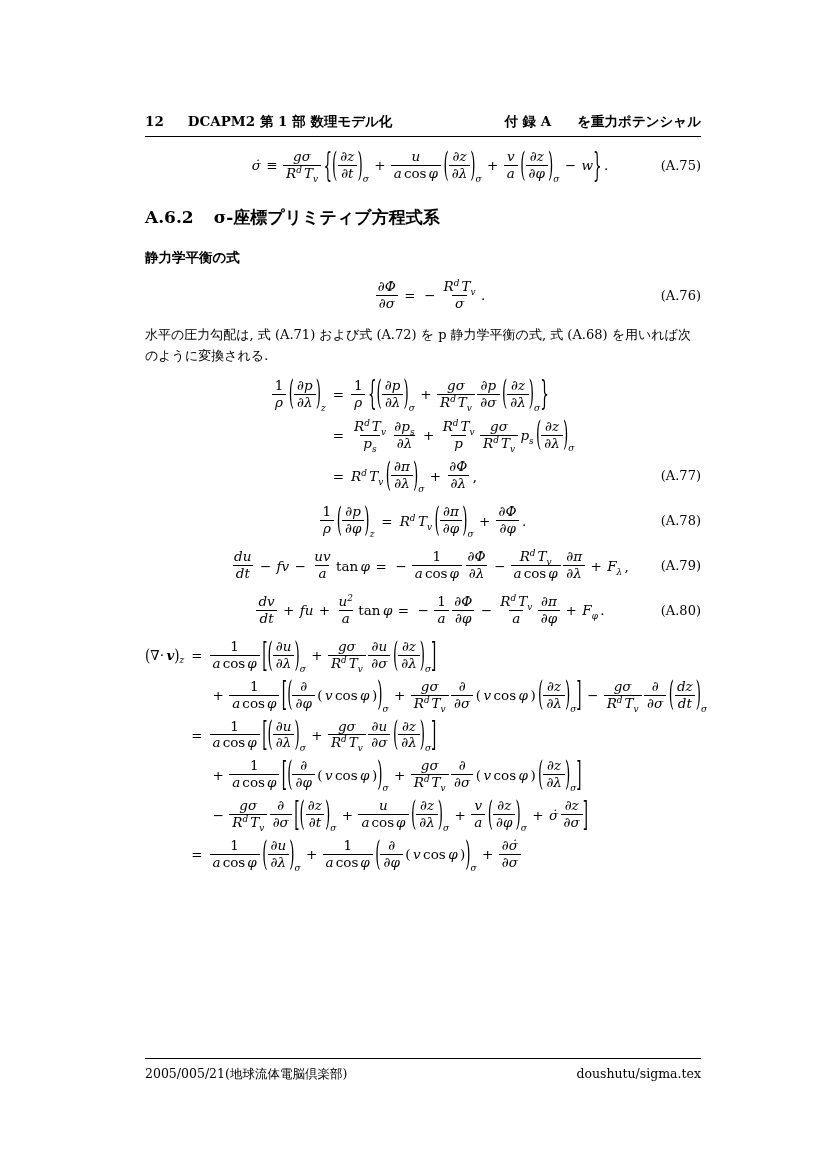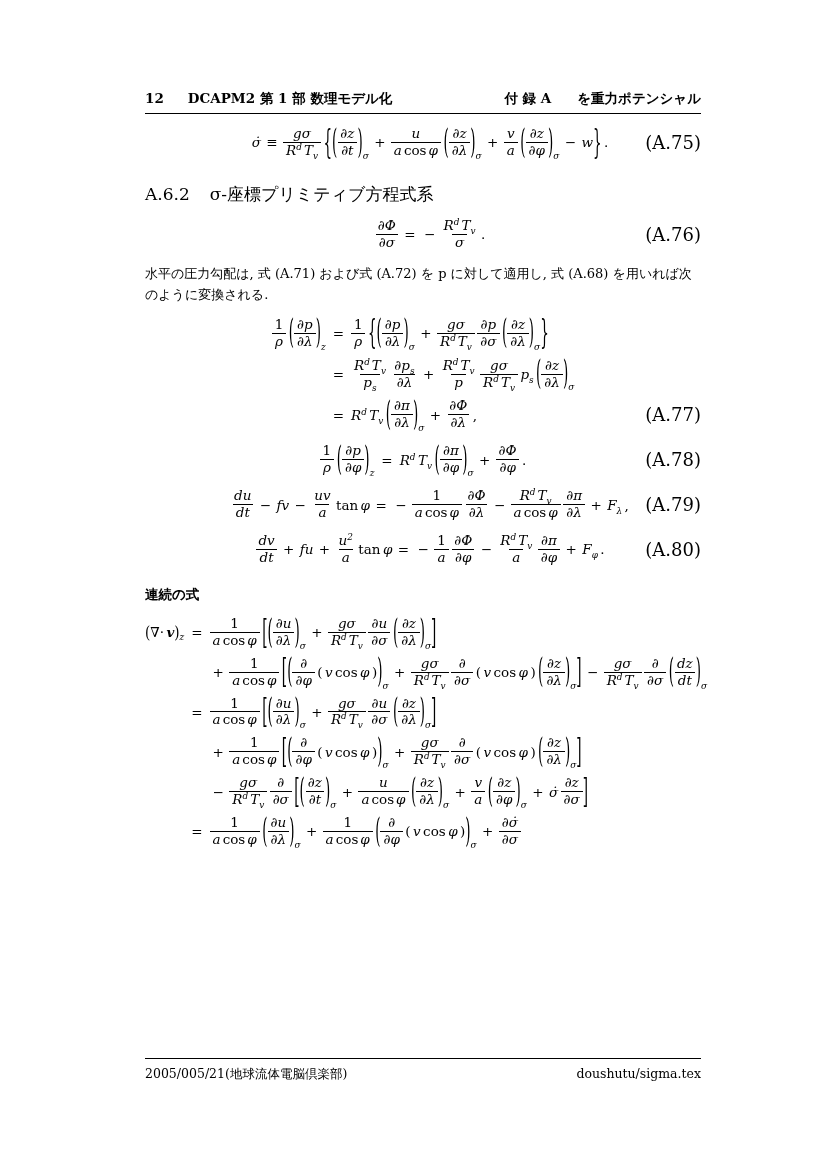--- a/index.html
+++ b/index.html
@@ -1,38 +1,38 @@
 <!DOCTYPE html>
 <html><head>
 <meta charset="utf-8">
 <style>
   html,body{margin:0;padding:0;background:#e8e8e8;}
   .page{width:826px;height:1169px;position:relative;background:#ffffff;color:#000;
         font-family:"DejaVu Serif","Liberation Serif",serif;overflow:hidden;margin:0 auto;}
   .content{position:absolute;left:145px;width:556px;top:0;}
   .running-header{display:flex;justify-content:space-between;align-items:baseline;
-        margin-top:90px;font-weight:bold;font-size:13.5px;}
+        margin-top:113px;font-weight:bold;font-size:13.5px;}
   .hnum{margin-right:24px;}
   .hrlabel{margin-right:26px;}
   .hrule{border-top:1.4px solid #000;margin-top:5px;}
   p.para{font-size:13px;line-height:1.62;margin:12px 0 0;}
   p.first{margin-top:28px;}
-  h2.section{font-size:17px;margin:24px 0 0;font-weight:normal;}
+  h2.section{font-size:17px;margin:24px 0 0;font-weight:bold;}
   h2.section .sec-num{margin-right:20px;}
   h3.subsec{font-size:13.5px;margin:20px 0 0;font-weight:bold;}
 
   
   .math-block{display:grid;grid-template-columns:1fr auto auto auto 1fr;
         align-items:center;row-gap:8px;margin-top:12px;font-size:13.5px;}
   .math-block.tight{row-gap:7px;}
   .m-cell{display:inline-flex;align-items:center;gap:0.18em;}
   .m-lhs{justify-self:end;}
   .m-rel{justify-self:center;padding:0 7px;}
   .m-body{justify-self:start;}
-  .m-numcell{justify-self:end;font-size:18px;}
+  .m-numcell{justify-self:end;font-size:13px;}
   .m-f{display:inline-flex;flex-direction:column;align-items:center;vertical-align:middle;}
   .m-fn,.m-fd{display:inline-flex;align-items:center;gap:0.15em;padding:0 3px;
         line-height:1.18;justify-content:center;}
   .m-fd{border-top:1px solid #000;}
   .m-v{font-style:italic;}
   .m-b{font-style:italic;font-weight:bold;}
   .m-o{margin:0 0.22em;}
   .m-g{display:inline-flex;align-items:center;}
   .m-mid{display:inline-flex;align-items:center;gap:0.18em;}
   .m-del{display:inline-block;line-height:1;transform-origin:50% 50%;}
@@ -151,20 +151,21 @@
           </span>
           <span class="m-r">.</span>
         </span>
         <span class="m-numcell">(A.75)</span>
       </div>
 
     <h2 class="section">
       <span class="sec-num">A.6.2</span><span>σ-座標プリミティブ方程式系</span>
     </h2>
 
+    <h3 class="subsec">静力学平衡の式</h3>
 
 
     <div class="math-block">
         <span class="m-pad"></span>
         <span class="m-cell m-lhs"></span>
         <span class="m-rel"></span>
         <span class="m-cell m-body">
           <span class="m-f">
             <span class="m-fn">
               <span class="m-v">∂Φ</span>
@@ -183,21 +184,21 @@
             <span class="m-fd">
               <span class="m-v">σ</span>
             </span>
           </span>
           <span class="m-r">.</span>
         </span>
         <span class="m-numcell">(A.76)</span>
       </div>
 
 
-    <p class="para">水平の圧力勾配は, 式 (A.71) および式 (A.72) を p に対して適用し, 式 (A.68) を用いれば次のように変換される.</p>
+    <p class="para">水平の圧力勾配は, 式 (A.71) および式 (A.72) を p 静力学平衡の式, 式 (A.68) を用いれば次のように変換される.</p>
 
     <div class="math-block">
         <span class="m-pad"></span>
         <span class="m-cell m-lhs">
           <span class="m-f">
             <span class="m-fn">
               <span class="m-r">1</span>
             </span>
             <span class="m-fd">
               <span class="m-v">ρ</span>
@@ -574,21 +575,20 @@
               <span class="m-v">∂φ</span>
             </span>
           </span>
           <span class="m-o">+</span>
           <span class="m-v">F<sub>φ</sub></span>
           <span class="m-r">.</span>
         </span>
         <span class="m-numcell">(A.80)</span>
       </div>
 
-    <h3 class="subsec">連続の式</h3>
 
 
     <div class="math-block tight">
         <span class="m-pad"></span>
         <span class="m-cell m-lhs">
           <span class="m-g">
             <span class="m-del" style="transform: scaleY(1.18519);">(</span>
             <span class="m-mid">
               <span class="m-r">∇·</span>
               <span class="m-b">v</span>

